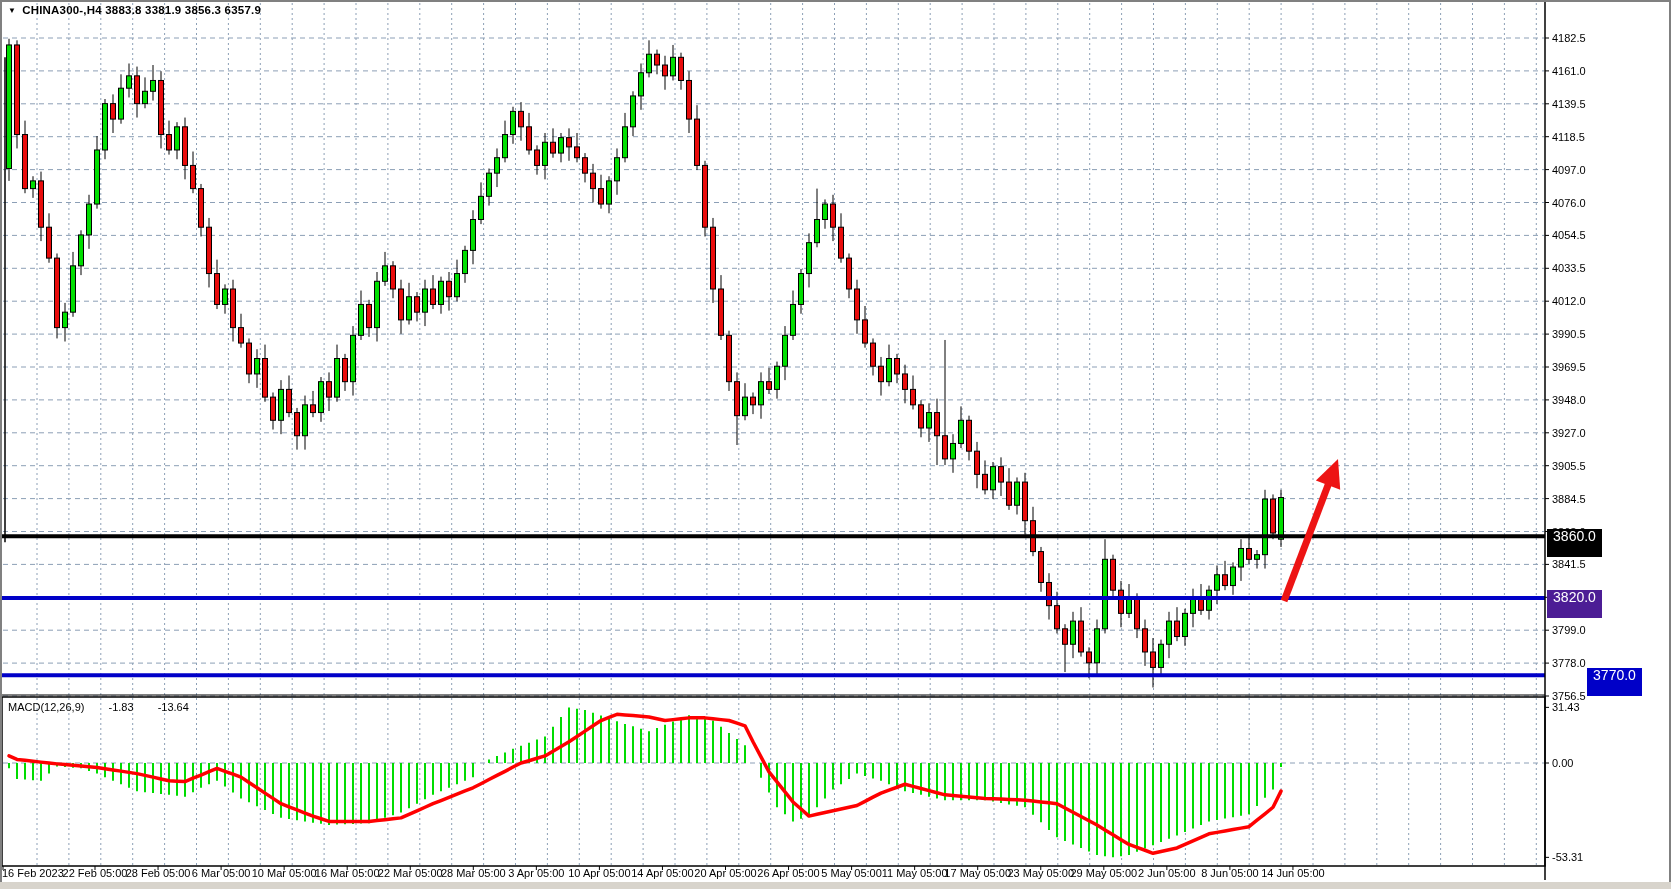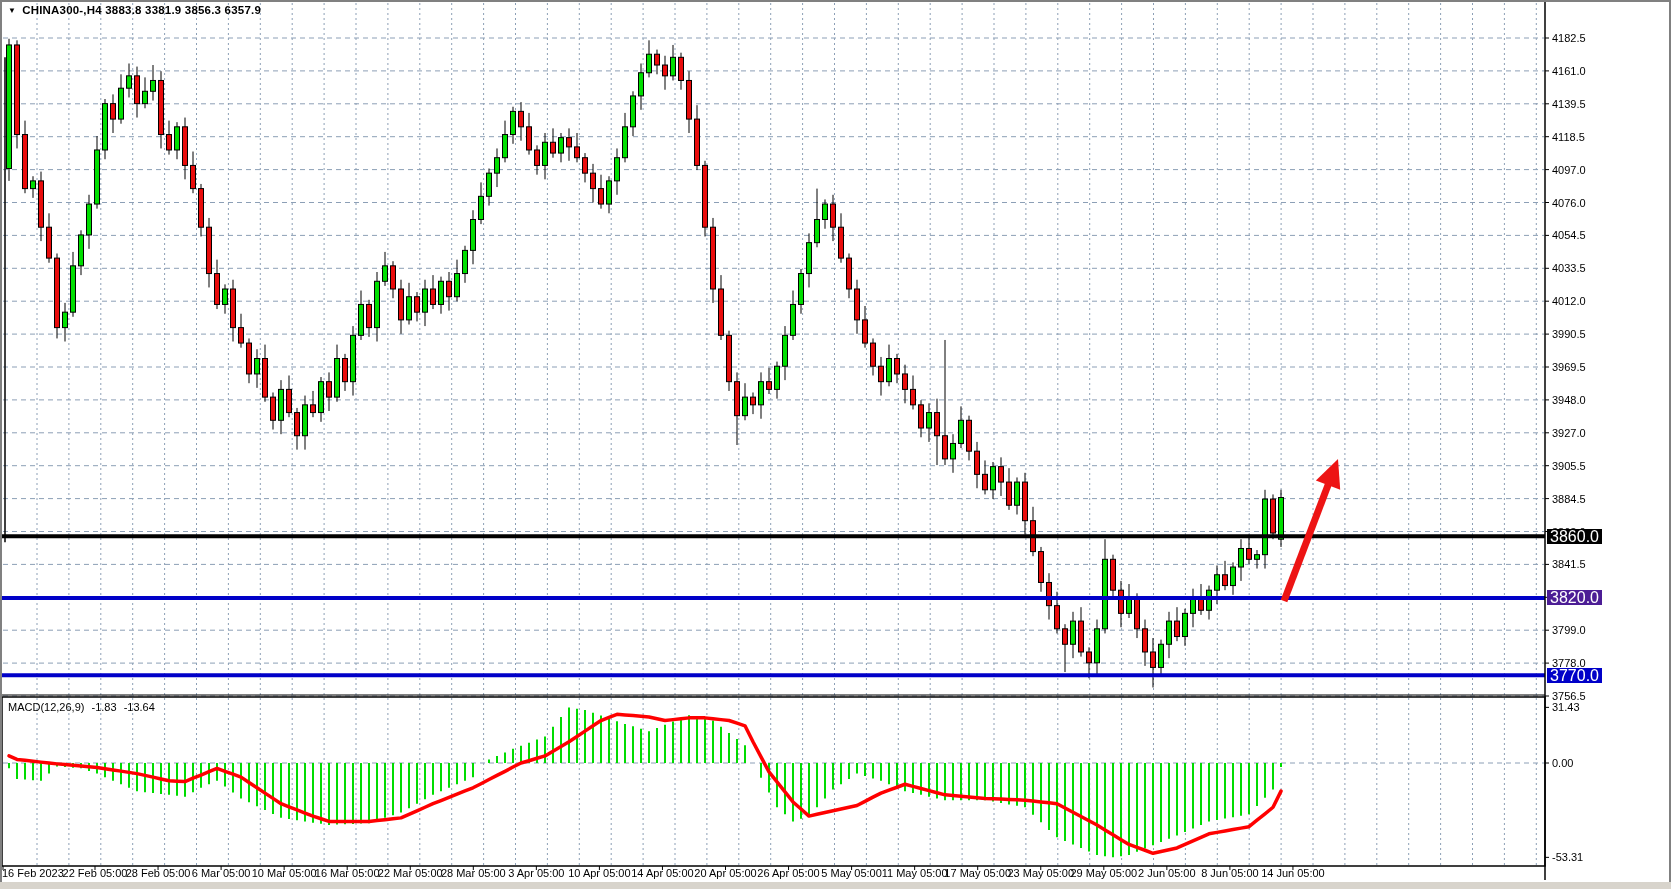--- a/index.html
+++ b/index.html
@@ -3,22 +3,22 @@
 <meta charset="utf-8">
 <style>
   html,body{margin:0;padding:0;background:#ffffff;font-family:"Liberation Sans",sans-serif;}
   #wrap{position:relative;width:1671px;height:889px;background:#fff;overflow:hidden;}
   #chart-svg{position:absolute;left:0;top:0;}
   .overlay{position:absolute;color:#000;white-space:nowrap;}
   #titlebar{left:8px;top:4px;font-size:11.5px;font-weight:bold;letter-spacing:.2px;}
   #titlebar .tri{font-size:8px;vertical-align:1px;margin-right:6px;}
   #titlebar span.q{}
   #macd-label{left:8px;top:701px;font-size:11px;}
-  #macd-label span{margin-right:4px;}
-  .badge{position:absolute;left:1547px;width:55px;height:15px;font-size:16px;line-height:15px;color:#fff;text-align:center;}
+  #macd-label span{margin-right:21px;}
+  .badge{position:absolute;left:1547px;width:55px;height:28px;font-size:14px;line-height:15px;color:#fff;text-align:center;}
   #bottom-strip{position:absolute;left:0;top:882px;width:1671px;height:7px;background:#d8d4cc;}
 </style>
 </head>
 <body>
 
 <div id="wrap">
   <svg id="chart-svg" width="1671" height="889" viewBox="0 0 1671 889">
       <rect x="0" y="0" width="1671" height="889" fill="#ffffff"></rect>
       <line x1="37" y1="3" x2="37" y2="695" stroke="#8C9FB6" stroke-width="1" stroke-dasharray="2 3"></line>
       <line x1="37" y1="698" x2="37" y2="865" stroke="#8C9FB6" stroke-width="1" stroke-dasharray="2 3"></line>
@@ -734,16 +734,16 @@
   </div>
 
   <div id="macd-label" class="overlay">
     <span>MACD(12,26,9)</span>
     <span>-1.83</span>
     <span>-13.64</span>
   </div>
 
   <div class="badge" id="badge-0" style="top: 528.634px; background: rgb(0, 0, 0);">3860.0</div>
   <div class="badge" id="badge-1" style="top: 590.418px; background: #4c1d95;">3820.0</div>
-  <div class="badge" id="badge-2" style="top: 667.648px; background: rgb(0, 0, 200);">3770.0</div>
+  <div class="badge" id="badge-2" style="top: 667.648px; background: rgb(0, 0, 200); margin-left: 40px;">3770.0</div>
 
   <div id="bottom-strip"></div>
 </div>
 
 </body></html>

